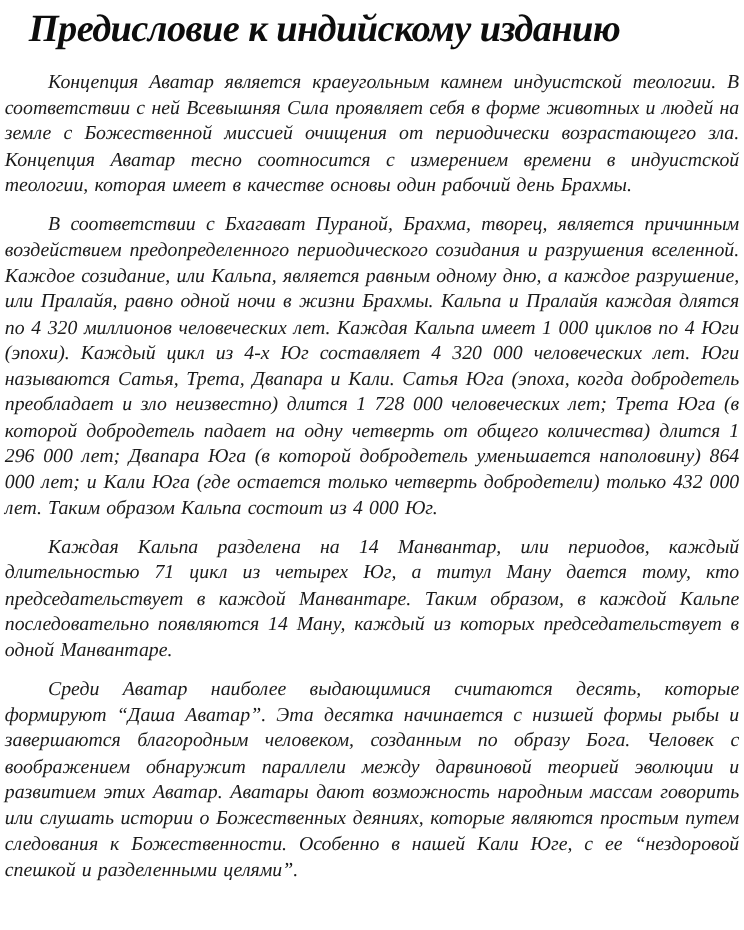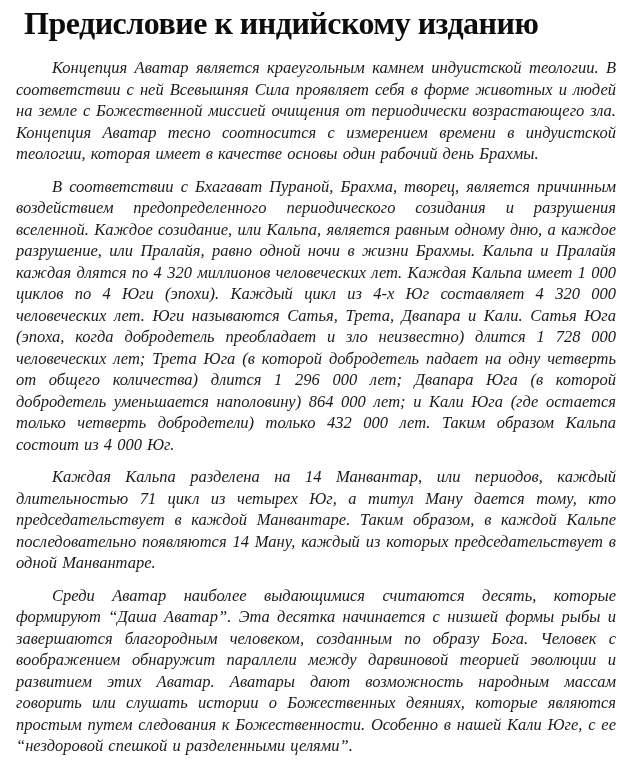--- a/index.html
+++ b/index.html
@@ -11,37 +11,38 @@
     position: relative;
     width: 620px;
     height: 775px;
     background: #ffffff;
     overflow: hidden;
     box-sizing: border-box;
     padding: 4px 4px 0 4px;
   }
   .title {
     font-family: "Liberation Serif", serif;
+    font-style: italic;
     font-weight: bold;
     font-size: 32px;
     line-height: 1.1;
     letter-spacing: -0.5px;
     color: #0d0d0d;
     margin: 2px 0 16px 20px;
     white-space: nowrap;
   }
   .body-text p {
     font-family: "Liberation Serif", "DejaVu Serif", serif;
     font-style: italic;
     font-size: 16.5px;
     line-height: 21.5px;
     color: #1a1a1a;
     text-align: justify;
     text-indent: 36px;
-    margin: 0 0 11px 12px;
+    margin: 0 0 11px 0;
     word-spacing: 1px;
   }
 </style>
 </head>
 <body>
 
 <div class="page">
   <h1 class="title">Предисловие к индийскому изданию</h1>
   <div class="body-text">
     <p>Концепция Аватар является краеугольным камнем индуистской теологии. В соответствии с ней Всевышняя Сила проявляет себя в форме животных и людей на земле с Божественной миссией очищения от периодически возрастающего зла. Концепция Аватар тесно соотносится с измерением времени в индуистской теологии, которая имеет в качестве основы один рабочий день Брахмы.</p>

